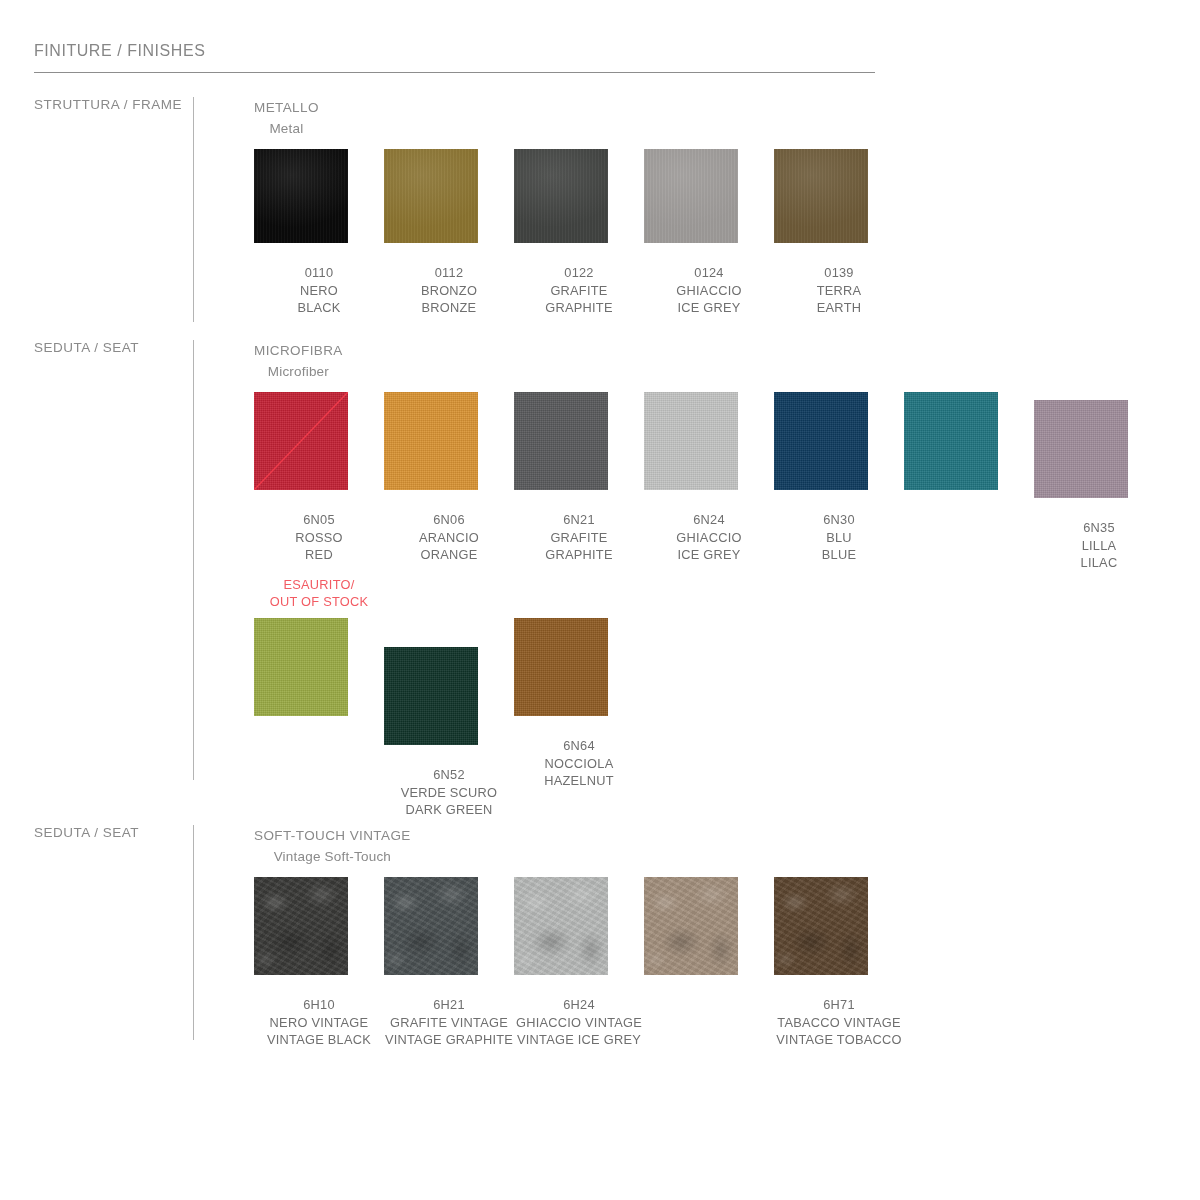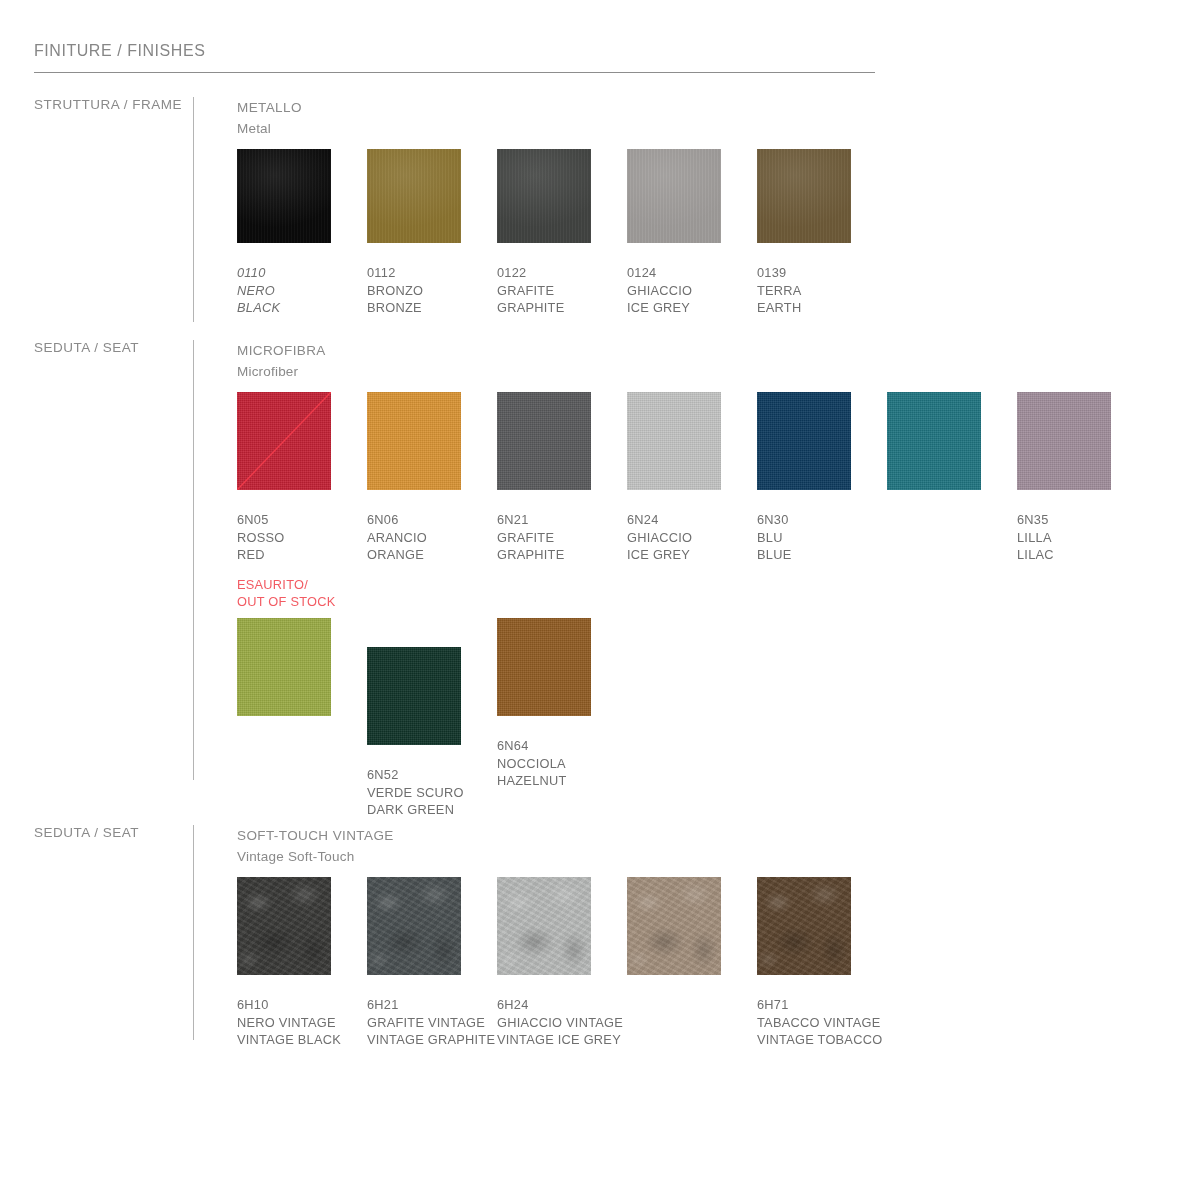--- a/index.html
+++ b/index.html
@@ -41,21 +41,21 @@
     white-space: nowrap;
   }
 
   .section-divider {
     position: absolute;
     left: 193px; top: 0;
     width: 1px;
     background: #b4b4b4;
   }
 
-  .group { position: absolute; left: 237px; top: 0; }
+  .group { position: absolute; left: 254px; top: 0; text-align: center; }
 
   .group-title-it {
     font-size: 13.5px;
     letter-spacing: 0.4px;
     color: #8a8a8a;
     line-height: 21px;
     white-space: nowrap;
   }
   .group-title-en {
     font-size: 13.5px;
@@ -151,21 +151,21 @@
   <div class="title-rule"></div>
 
   <div id="sections-root">
       <div class="section" style="top: 97px;">
         <div class="section-label">STRUTTURA / FRAME</div>
         <div class="section-divider" style="height: 225px;"></div>
         <div class="group" style="top: 0px;">
           <div class="group-title-it">METALLO</div>
           <div class="group-title-en">Metal</div>
           <div class="swatch-row" style="position: absolute; left: 0px; top: 52px;">
-            <div class="swatch-cell" style="left: 0px; font-style: italic;">
+            <div class="swatch-cell" style="left: 0px;">
               <div class="swatch metal" style="background: rgb(10, 10, 10);"></div>
               <div class="swatch-caption">
                 <span class="code">0110</span>
                 <span class="it">NERO</span>
                 <span class="en">BLACK</span>
               </div>
             </div>
             <div class="swatch-cell" style="left: 130px;">
               <div class="swatch metal" style="background: rgb(138, 115, 48);"></div>
               <div class="swatch-caption">
@@ -252,21 +252,21 @@
               <div class="swatch fabric" style="background: rgb(13, 58, 94);"></div>
               <div class="swatch-caption">
                 <span class="code">6N30</span>
                 <span class="it">BLU</span>
                 <span class="en">BLUE</span>
               </div>
             </div>
             <div class="swatch-cell" style="left: 650px;">
               <div class="swatch fabric" style="background: rgb(31, 116, 128);"></div>
             </div>
-            <div class="swatch-cell" style="left: 780px;">
+            <div class="swatch-cell" style="left: 780px; margin-top: 8px;">
               <div class="swatch fabric" style="background: rgb(160, 141, 155);"></div>
               <div class="swatch-caption">
                 <span class="code">6N35</span>
                 <span class="it">LILLA</span>
                 <span class="en">LILAC</span>
               </div>
             </div>
           </div>
           <div class="swatch-row" style="position: absolute; left: 0px; top: 278px;">
             <div class="swatch-cell" style="left: 0px;">

